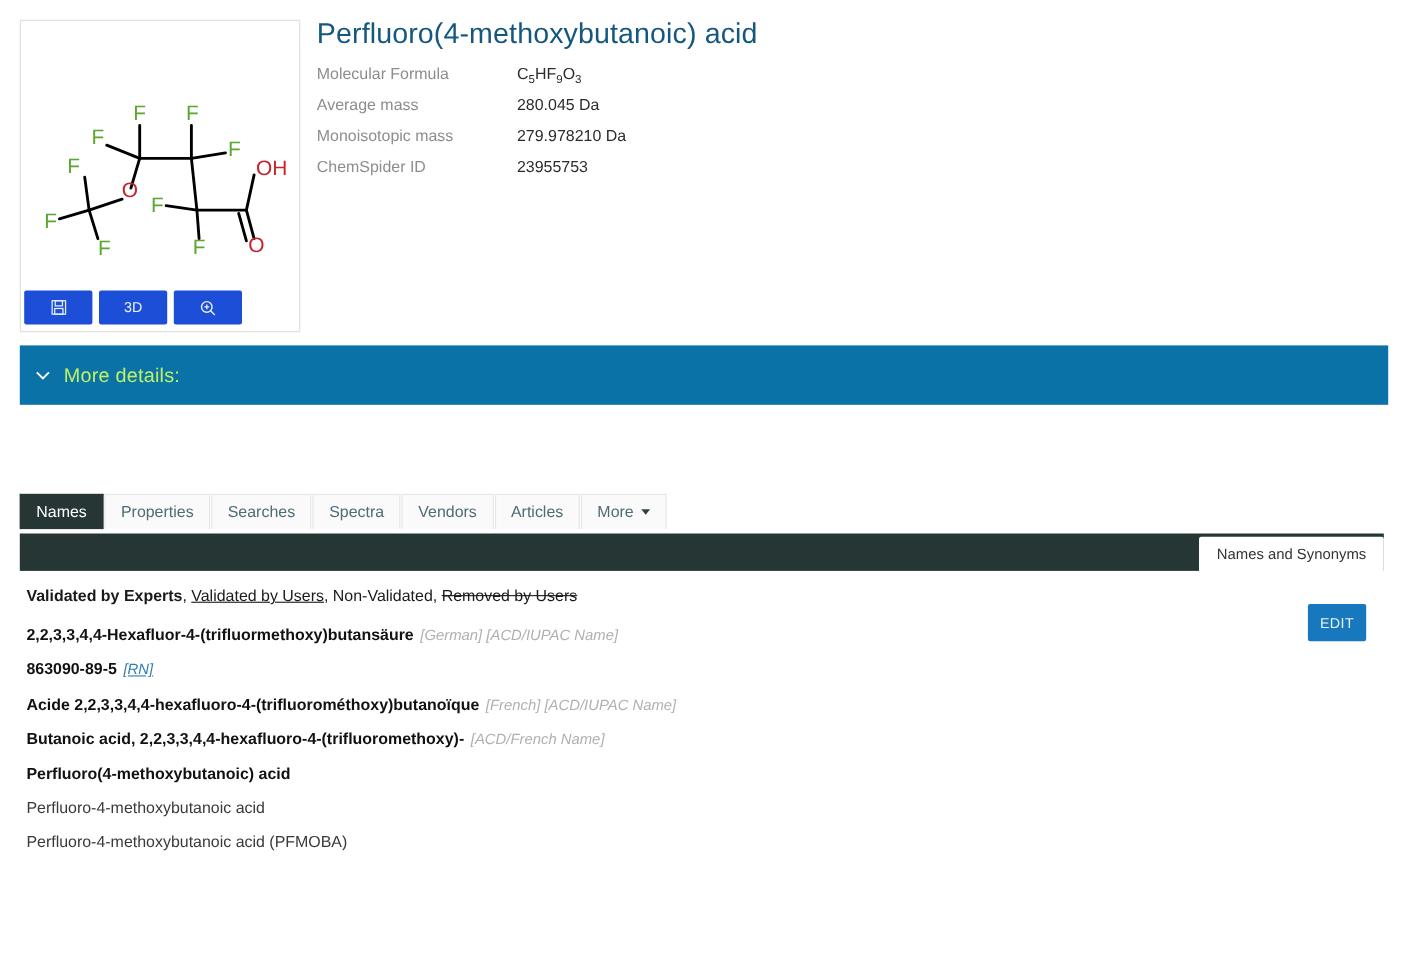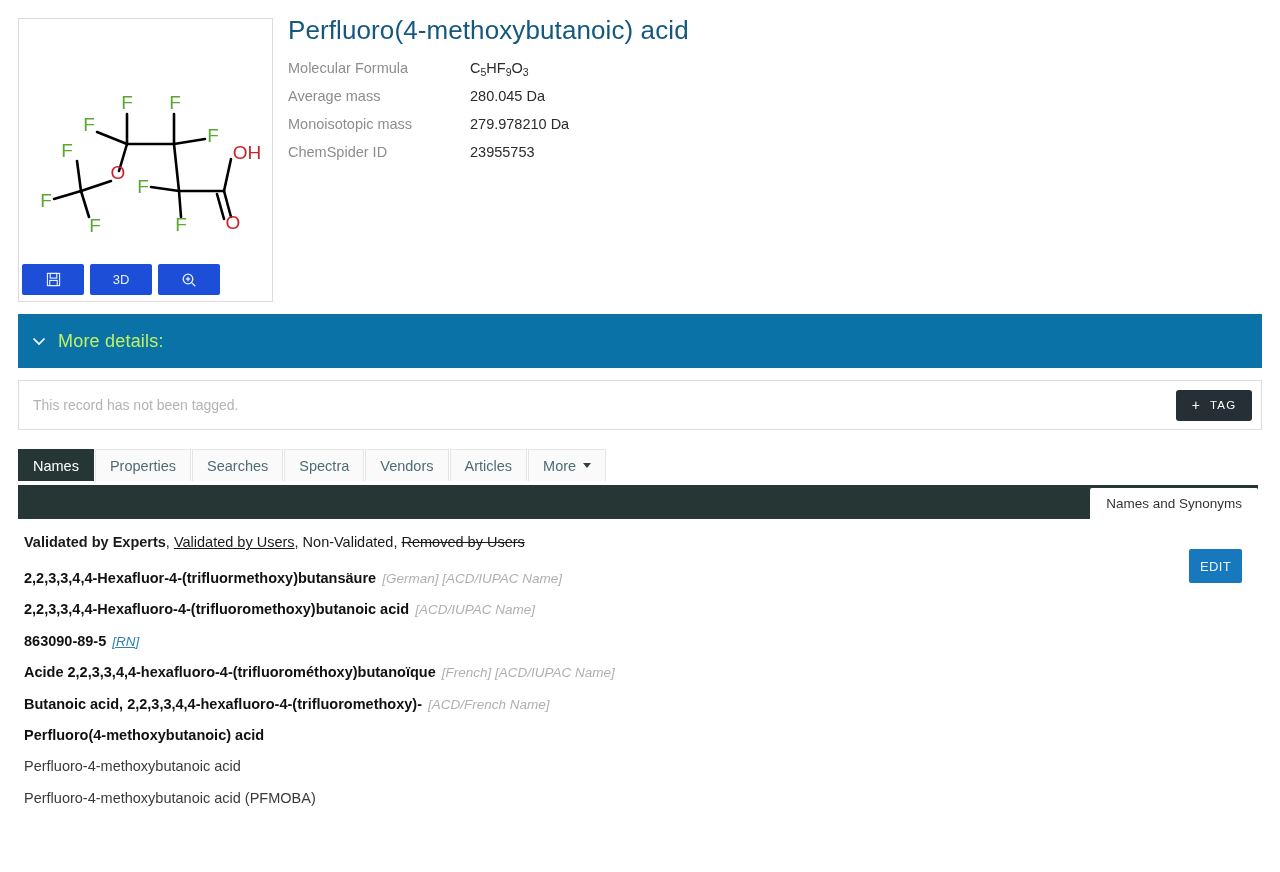--- a/index.html
+++ b/index.html
@@ -366,27 +366,20 @@
 
   <div class="more-details-bar">
     <span class="chev">
       <svg width="14" height="9" viewBox="0 0 14 9" fill="none" stroke="#ffffff" stroke-width="1.7">
         <polyline points="1.5,1.5 7,7 12.5,1.5"></polyline>
       </svg>
     </span>
     <span class="more-details-text">More details:</span>
   </div>
 
-  <div class="tag-row">
-    <span class="tag-placeholder">This record has not been tagged.</span>
-    <button class="tag-button">
-      <span class="plus">+</span>
-      <span>TAG</span>
-    </button>
-  </div>
 
   <div class="tabs-strip">
     <div class="tab active">
       <span>Names</span>
     </div>
     <div class="tab">
       <span>Properties</span>
     </div>
     <div class="tab">
       <span>Searches</span>
@@ -416,23 +409,20 @@
 
     <div class="legend-row">
       <span class="lg-expert">Validated by Experts</span><span>, </span><span class="lg-users">Validated by Users</span><span>, </span><span class="lg-nonval">Non-Validated</span><span>, </span><span class="lg-removed">Removed by Users</span>
     </div>
 
     <div class="syn-list">
       <div class="syn-item bold">
         <span class="syn-name">2,2,3,3,4,4-Hexafluor-4-(trifluormethoxy)butansäure</span><span class="syn-qual">[German] [ACD/IUPAC Name]</span>
       </div>
       <div class="syn-item bold">
-        <span class="syn-name">2,2,3,3,4,4-Hexafluoro-4-(trifluoromethoxy)butanoic acid</span><span class="syn-qual">[ACD/IUPAC Name]</span>
-      </div>
-      <div class="syn-item bold">
         <span class="syn-name">863090-89-5</span><span class="syn-qual link">[RN]</span>
       </div>
       <div class="syn-item bold">
         <span class="syn-name">Acide 2,2,3,3,4,4-hexafluoro-4-(trifluorométhoxy)butanoïque</span><span class="syn-qual">[French] [ACD/IUPAC Name]</span>
       </div>
       <div class="syn-item bold">
         <span class="syn-name">Butanoic acid, 2,2,3,3,4,4-hexafluoro-4-(trifluoromethoxy)-</span><span class="syn-qual">[ACD/French Name]</span>
       </div>
       <div class="syn-item bold">
         <span class="syn-name">Perfluoro(4-methoxybutanoic) acid</span><span class="syn-qual"></span>

